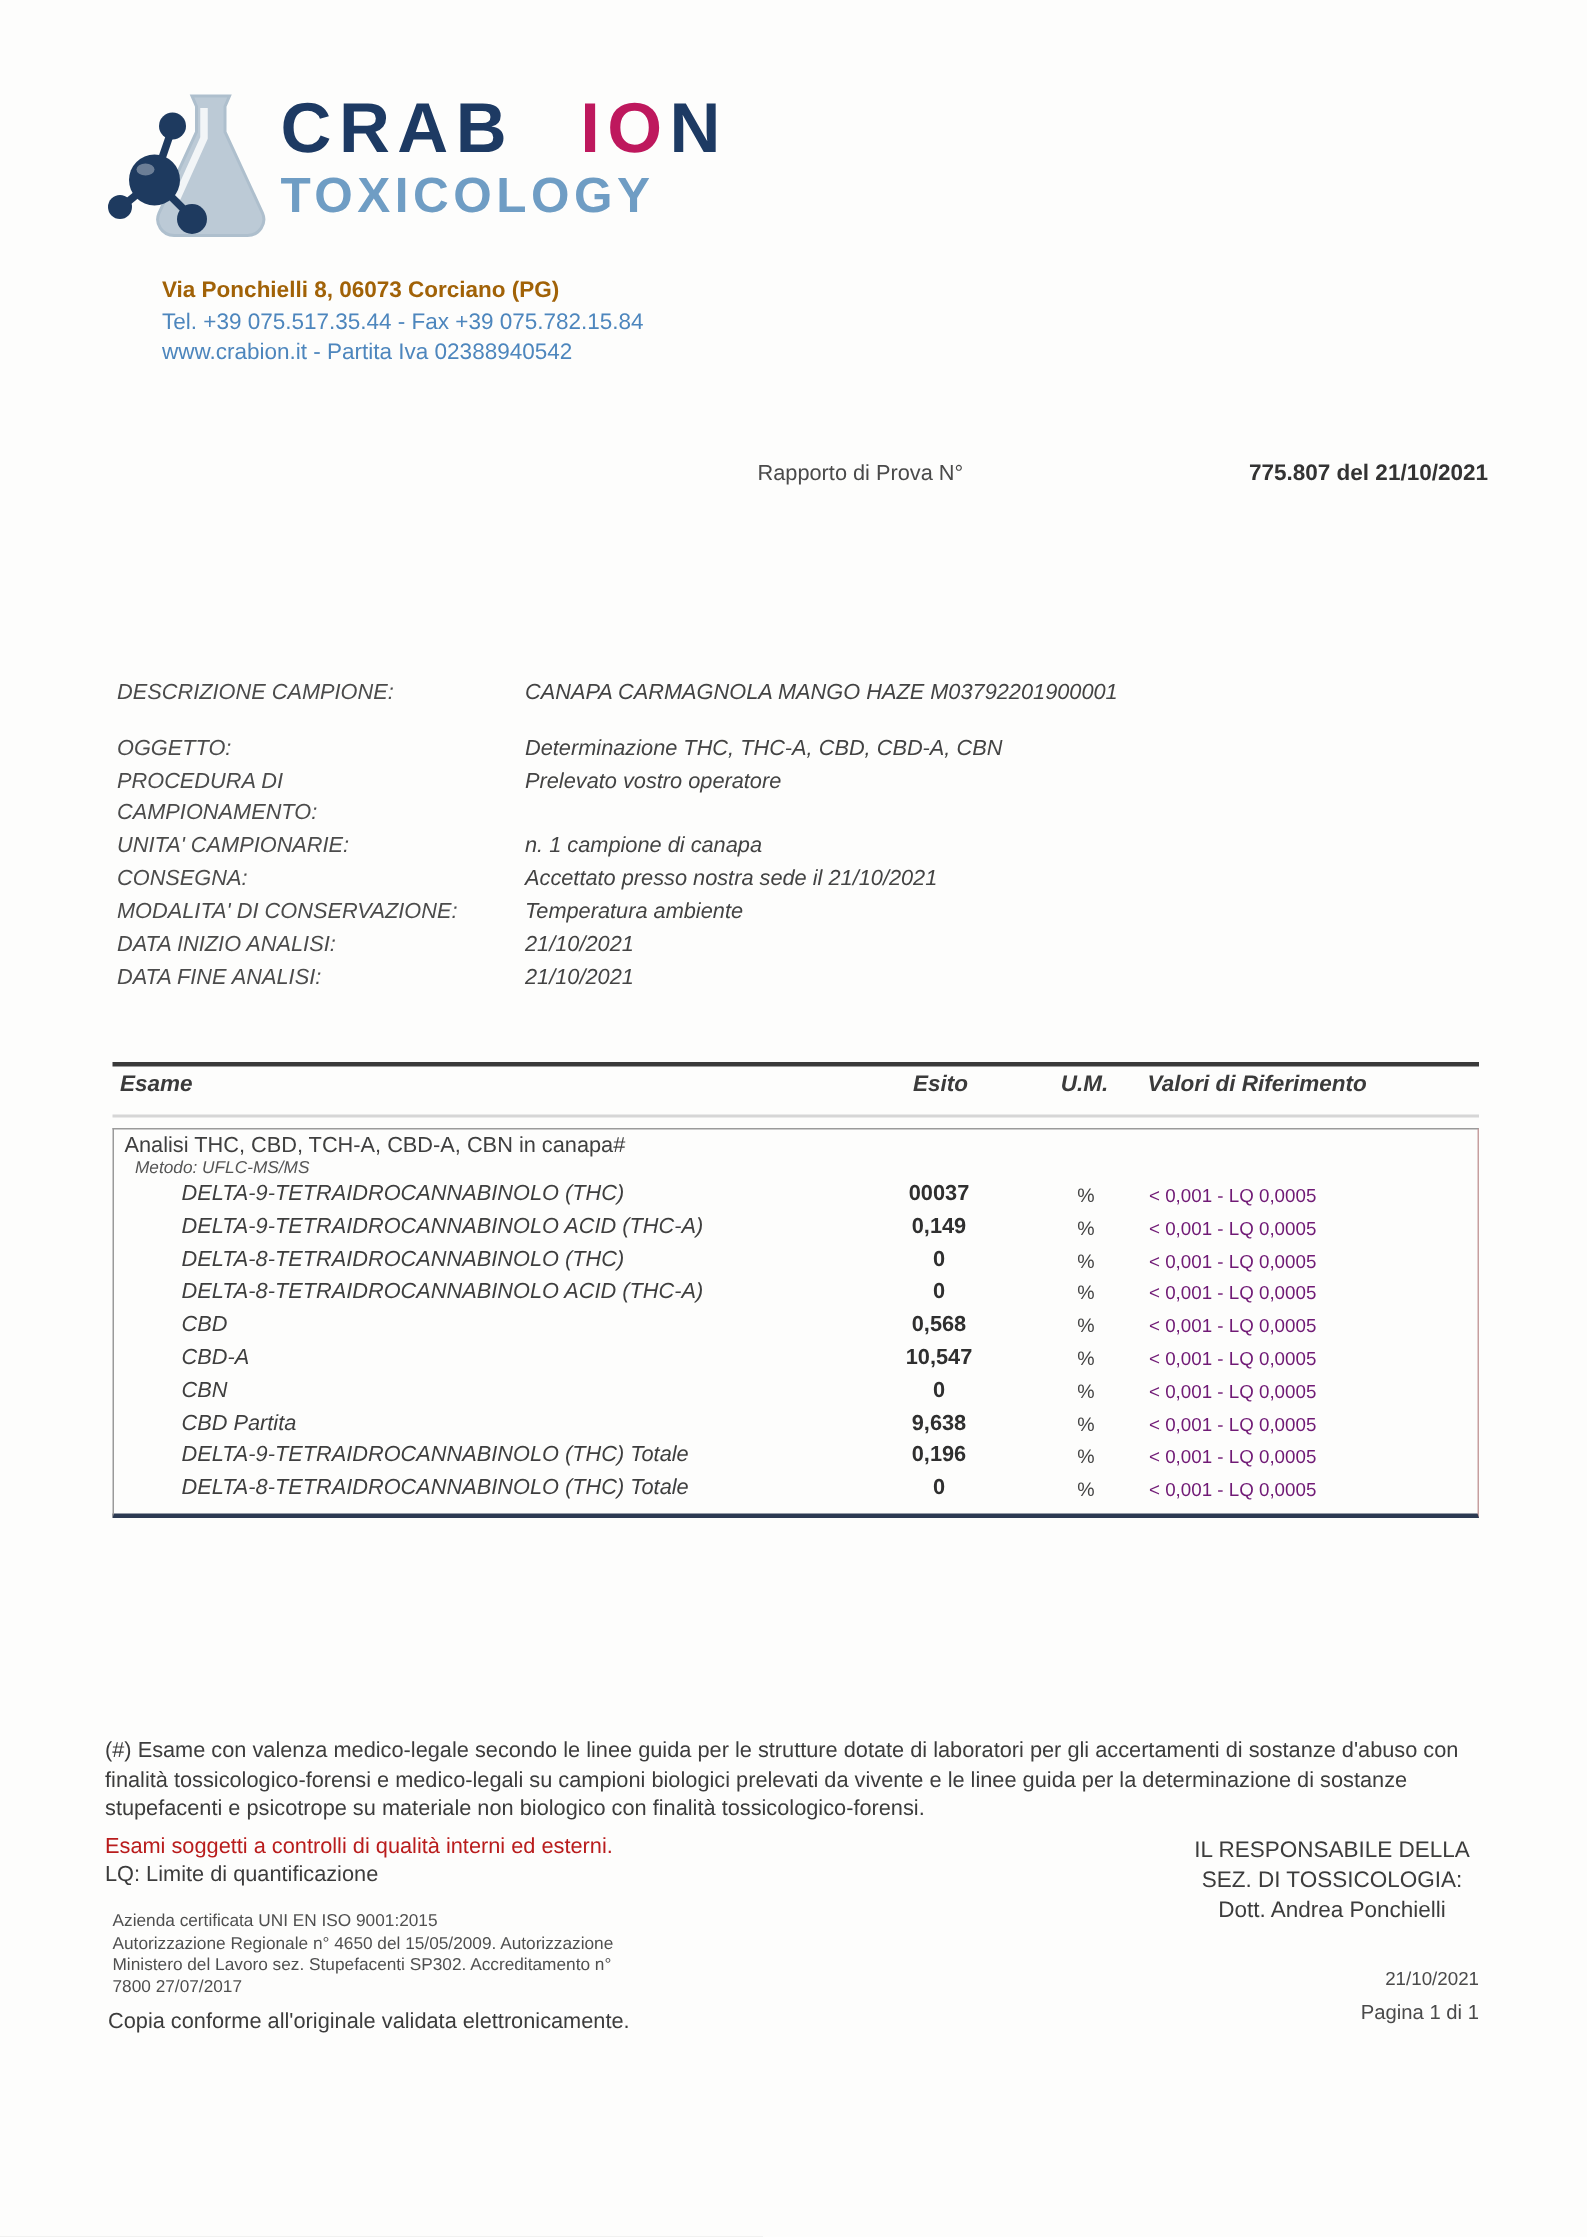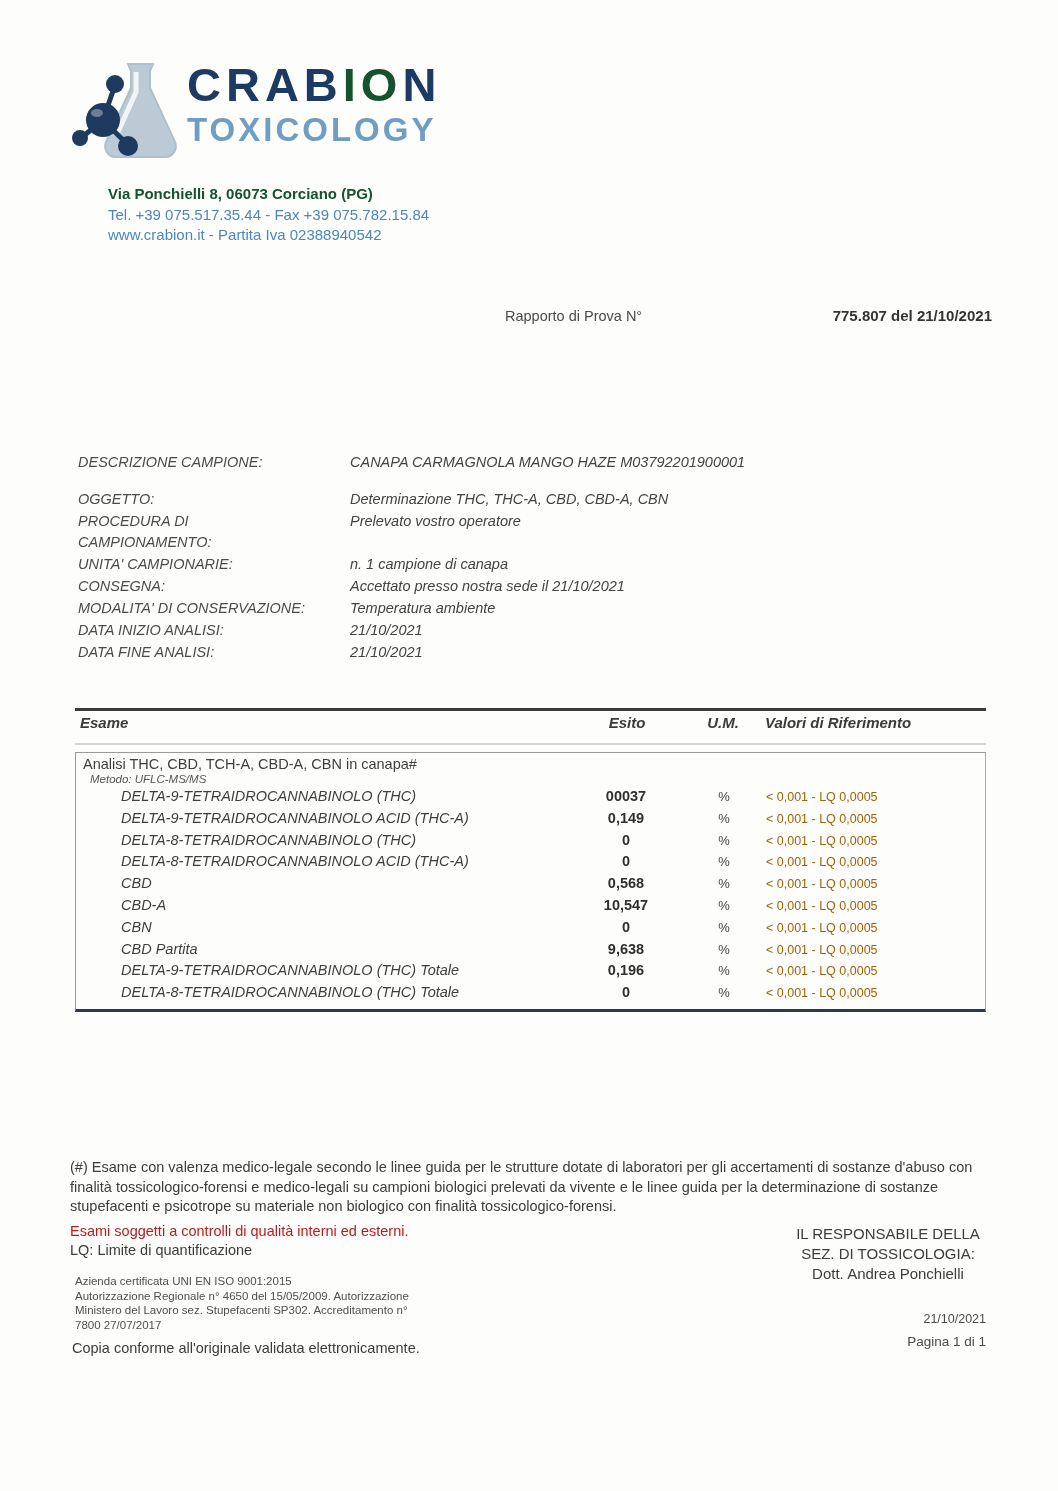--- a/index.html
+++ b/index.html
@@ -6,24 +6,24 @@
   .page{
     position:relative;width:1058px;height:1491px;margin:0 auto;
     background:#fdfdfc;overflow:hidden;
     font-family:"Liberation Sans","DejaVu Sans",sans-serif;
     color:#3f3f3f;
   }
   
   .logo-icon{position:absolute;left:70px;top:58px;width:116px;height:120px;}
   .brand{position:absolute;left:187px;top:60px;}
   .brand-main{font-size:47px;font-weight:800;letter-spacing:5px;line-height:50px;color:#1d3a63;white-space:nowrap;}
-  .brand-main .lt{color:#14532d;}
+  .brand-main .lt{color:#be185d;margin-left:44px;}
   .brand-sub{font-size:33px;font-weight:700;letter-spacing:3px;line-height:36px;color:#6f9dc4;margin-top:2px;white-space:nowrap;}
   .addr{position:absolute;left:108px;top:184px;font-size:15px;line-height:20.5px;}
-  .addr-line1{color:#14532d;font-weight:bold;}
+  .addr-line1{color:#a16207;font-weight:bold;}
   .addr-line2,.addr-line3{color:#4d86bd;}
   
   .rapporto-label{position:absolute;left:505px;top:308px;font-size:14.5px;color:#4a4a4a;}
   .rapporto-num{position:absolute;left:700px;top:307px;width:292px;text-align:right;font-size:15px;font-weight:bold;color:#333;}
   
   .info{position:absolute;left:78px;top:452px;width:800px;font-style:italic;}
   .irow{display:grid;grid-template-columns:272px 1fr;font-size:14.5px;line-height:21px;margin-bottom:1px;}
   .irow.gap-after{margin-bottom:16px;}
   .ilabel{color:#4b4b4b;white-space:pre-line;}
   .ivalue{color:#434343;}
@@ -39,21 +39,21 @@
     border:1px solid #9a9a9a;border-right-color:#c79f9f;border-bottom:3px solid #2c3a52;
     background:#fdfdfc;
   }
   .gtitle{margin:3px 0 0 7px;font-size:14.5px;color:#3f3f3f;}
   .gmethod{margin:1px 0 0 14px;font-size:11.5px;font-style:italic;color:#555;}
   .rrows{margin-top:3px;}
   .rrow{position:relative;height:21.8px;}
   .rname{position:absolute;left:45px;top:0;font-size:14.5px;font-style:italic;color:#3e3e3e;white-space:nowrap;}
   .resito{position:absolute;left:490px;top:0;width:120px;text-align:center;font-size:14.5px;font-weight:bold;color:#2f2f2f;}
   .rum{position:absolute;left:628px;top:1px;width:40px;text-align:center;font-size:13px;color:#444;}
-  .rrif{position:absolute;left:690px;top:2px;font-size:12.5px;color:#a16207;white-space:nowrap;}
+  .rrif{position:absolute;left:690px;top:2px;font-size:12.5px;color:#701a75;white-space:nowrap;}
   
   .note{position:absolute;left:70px;top:1158px;width:928px;font-size:14.5px;line-height:19.5px;color:#3c3c3c;}
   .quality{position:absolute;left:70px;top:1223px;font-size:14.5px;color:#b91c1c;}
   .lq{position:absolute;left:70px;top:1242px;font-size:14.5px;color:#3c3c3c;}
   .sig-director{position:absolute;left:572px;top:1228px;width:172px;text-align:center;font-size:15px;line-height:20px;color:#3c3c3c;}
   .sig-resp{position:absolute;left:780px;top:1224px;width:216px;text-align:center;font-size:15px;line-height:20px;color:#3c3c3c;}
   .cert{position:absolute;left:75px;top:1274px;font-size:11.5px;line-height:14.5px;color:#4f4f4f;}
   .copynote{position:absolute;left:72px;top:1340px;font-size:14.5px;color:#3c3c3c;}
   .pg-date{position:absolute;left:800px;top:1312px;width:186px;text-align:right;font-size:12.5px;color:#4a4a4a;}
   .pg-num{position:absolute;left:800px;top:1334px;width:186px;text-align:right;font-size:13.5px;color:#4a4a4a;}

